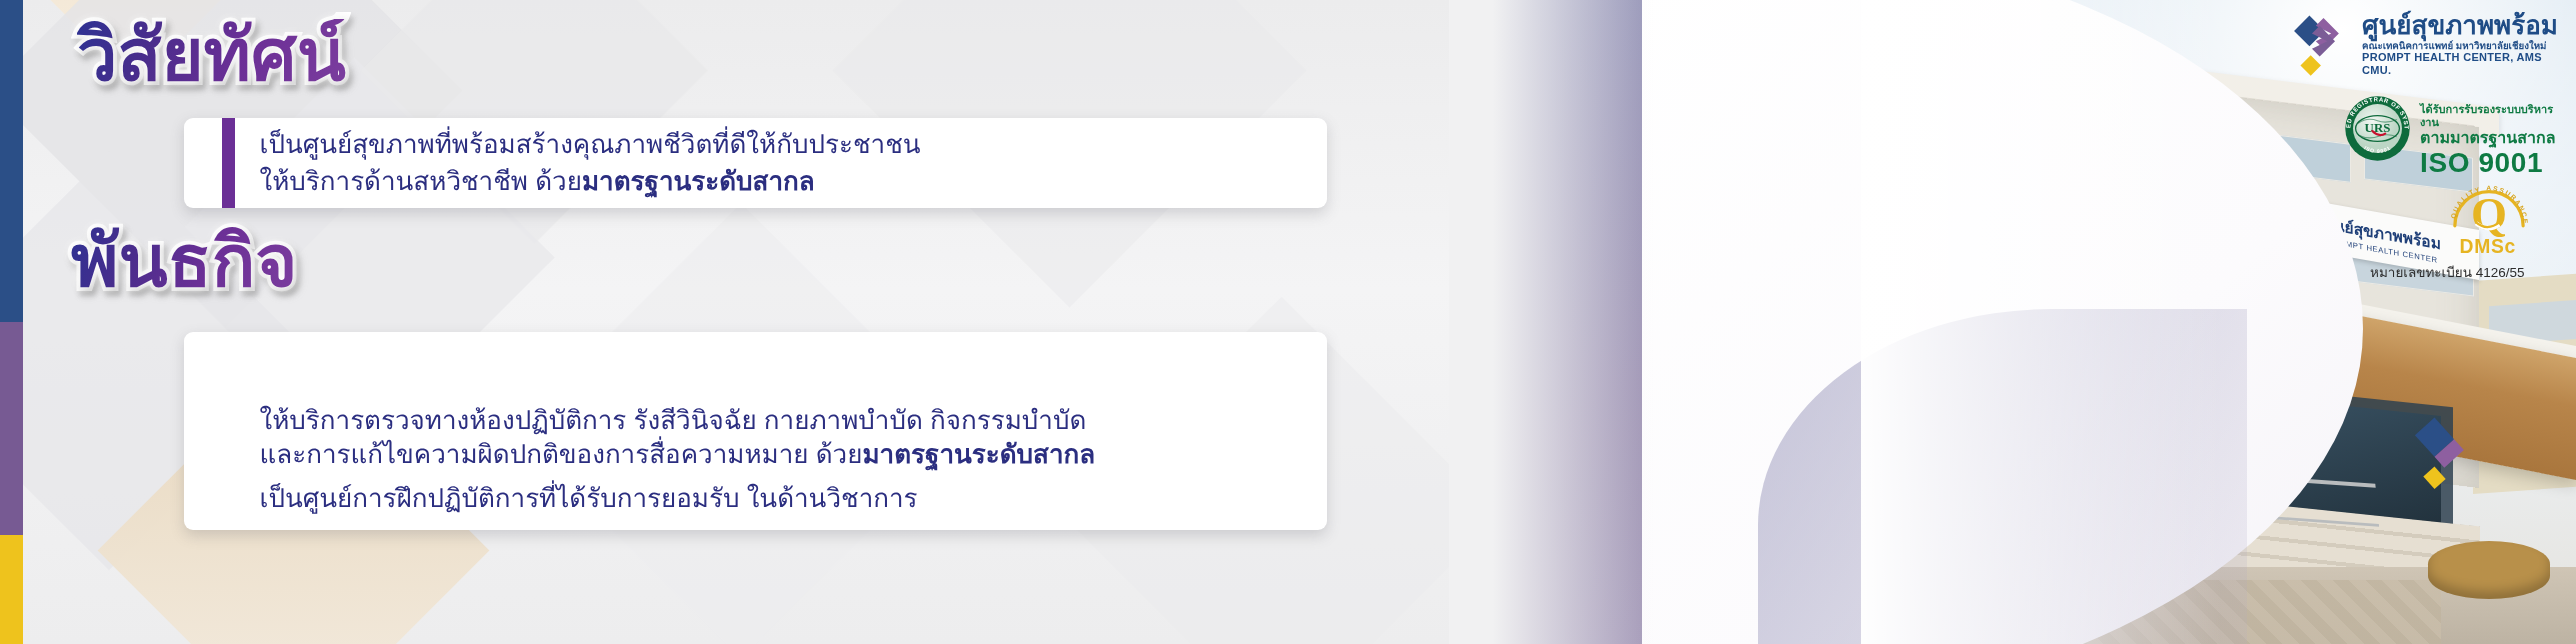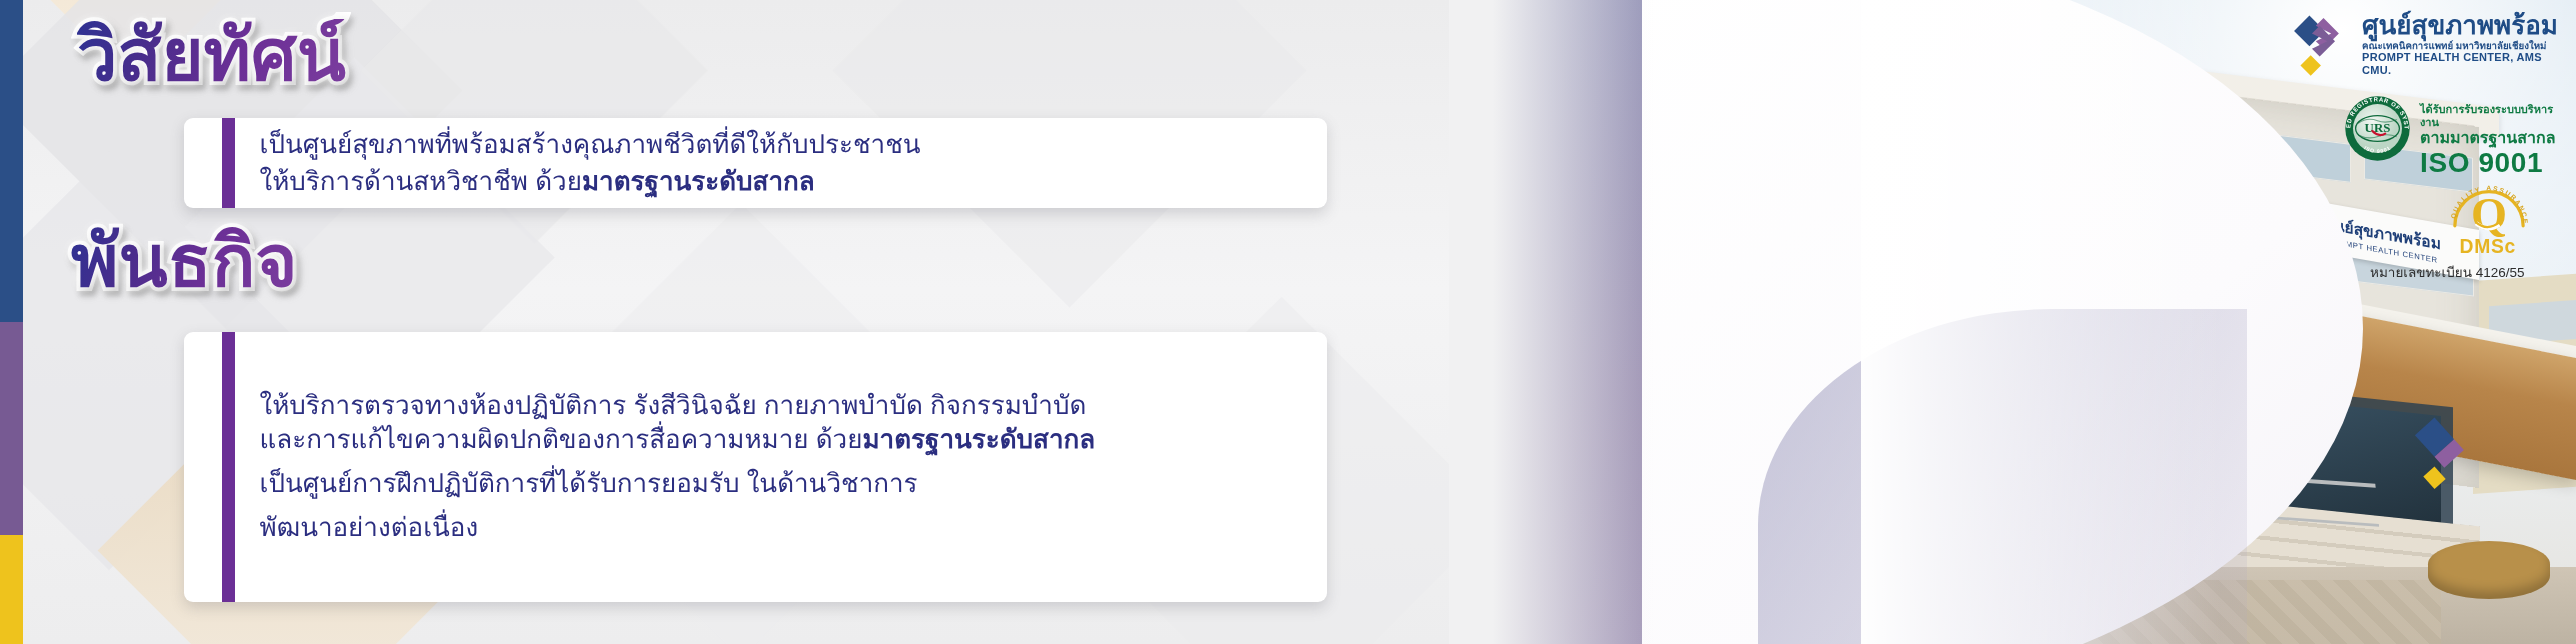--- a/index.html
+++ b/index.html
@@ -160,21 +160,21 @@
     border-radius:9px;
     box-shadow:0 5.2px 14px rgba(90,90,100,.22);
     display:flex;
     overflow:hidden;
     padding-left:38px;
   }
   .card-accent { width:13px; flex:0 0 13px; background:#6b2f96; }
   .card-body { padding:14px 22px 14px 24.5px; display:flex; flex-direction:column; justify-content:center; }
 
   #vision-card { left:184px; top:118px; width:1143px; height:90px; }
-  #mission-card { left:184px; top:332px; width:1143px; height:270px; }
+  #mission-card { left:184px; top:332px; width:1143px; height:198px;align-items:flex-end; }
 
   .line {
     color:#2b2e80;
     font-size:26px;
     line-height:1.42;
     white-space:nowrap;
     font-family:"Liberation Sans","DejaVu Sans",sans-serif;
   }
   .line b { font-weight:bold; }
   .mission-item { margin-bottom:10.3px; }
@@ -312,25 +312,20 @@
         </div>
       </div>
 
 
       <div class="mission-item">
         <div class="line">
           <span>เป็นศูนย์การฝึกปฏิบัติการที่ได้รับการยอมรับ ในด้านวิชาการ</span><b></b>
         </div>
       </div>
 
-      <div class="mission-item">
-        <div class="line">
-          <span>พัฒนาอย่างต่อเนื่อง</span><b></b>
-        </div>
-      </div>
 
     </div>
   </div>
 
   <div id="brand-logo">
     <span class="brand-mark">
       <svg viewBox="0 0 92 100" width="59" height="64">
         <path d="M24 4 L48 28 L24 52 L0 28 Z" fill="#2b4f87"></path>
         <path d="M46 8 L70 32 L46 56 L34 44 L58 32 L34 20 Z" fill="#8e5fa0"></path>
         <path d="M40 20 L64 44 L40 68 L28 56 L52 44 L28 32 Z" fill="#7b5d96"></path>

